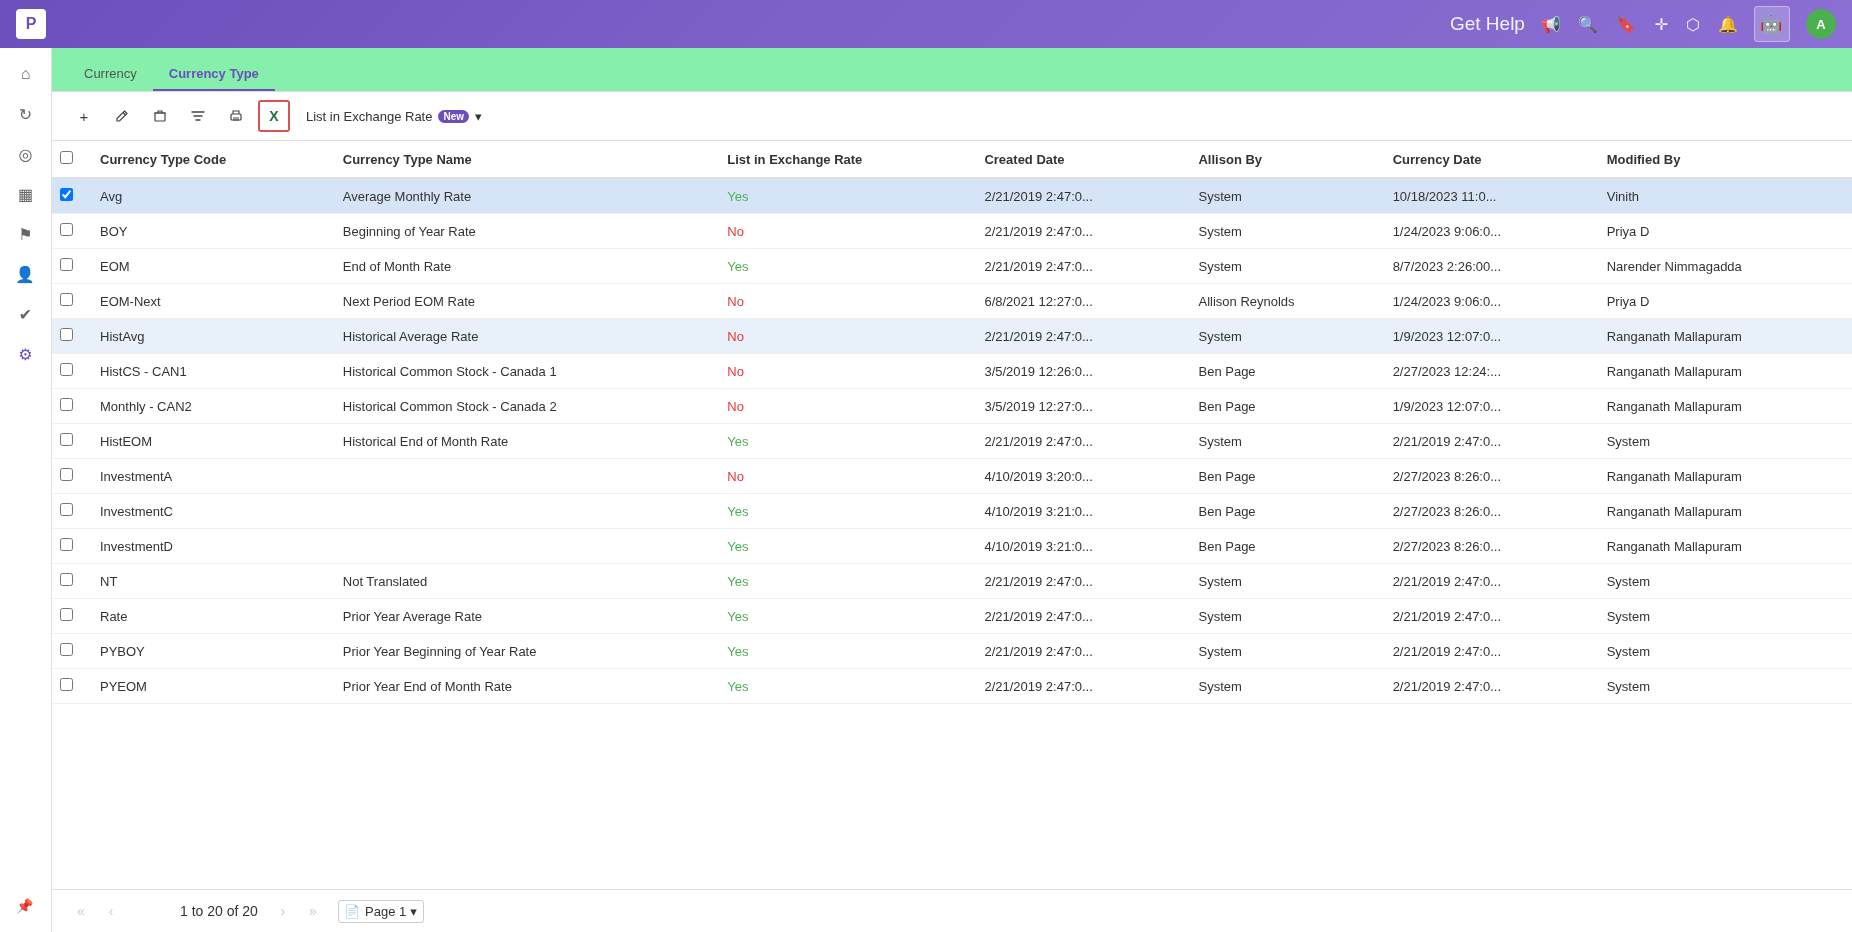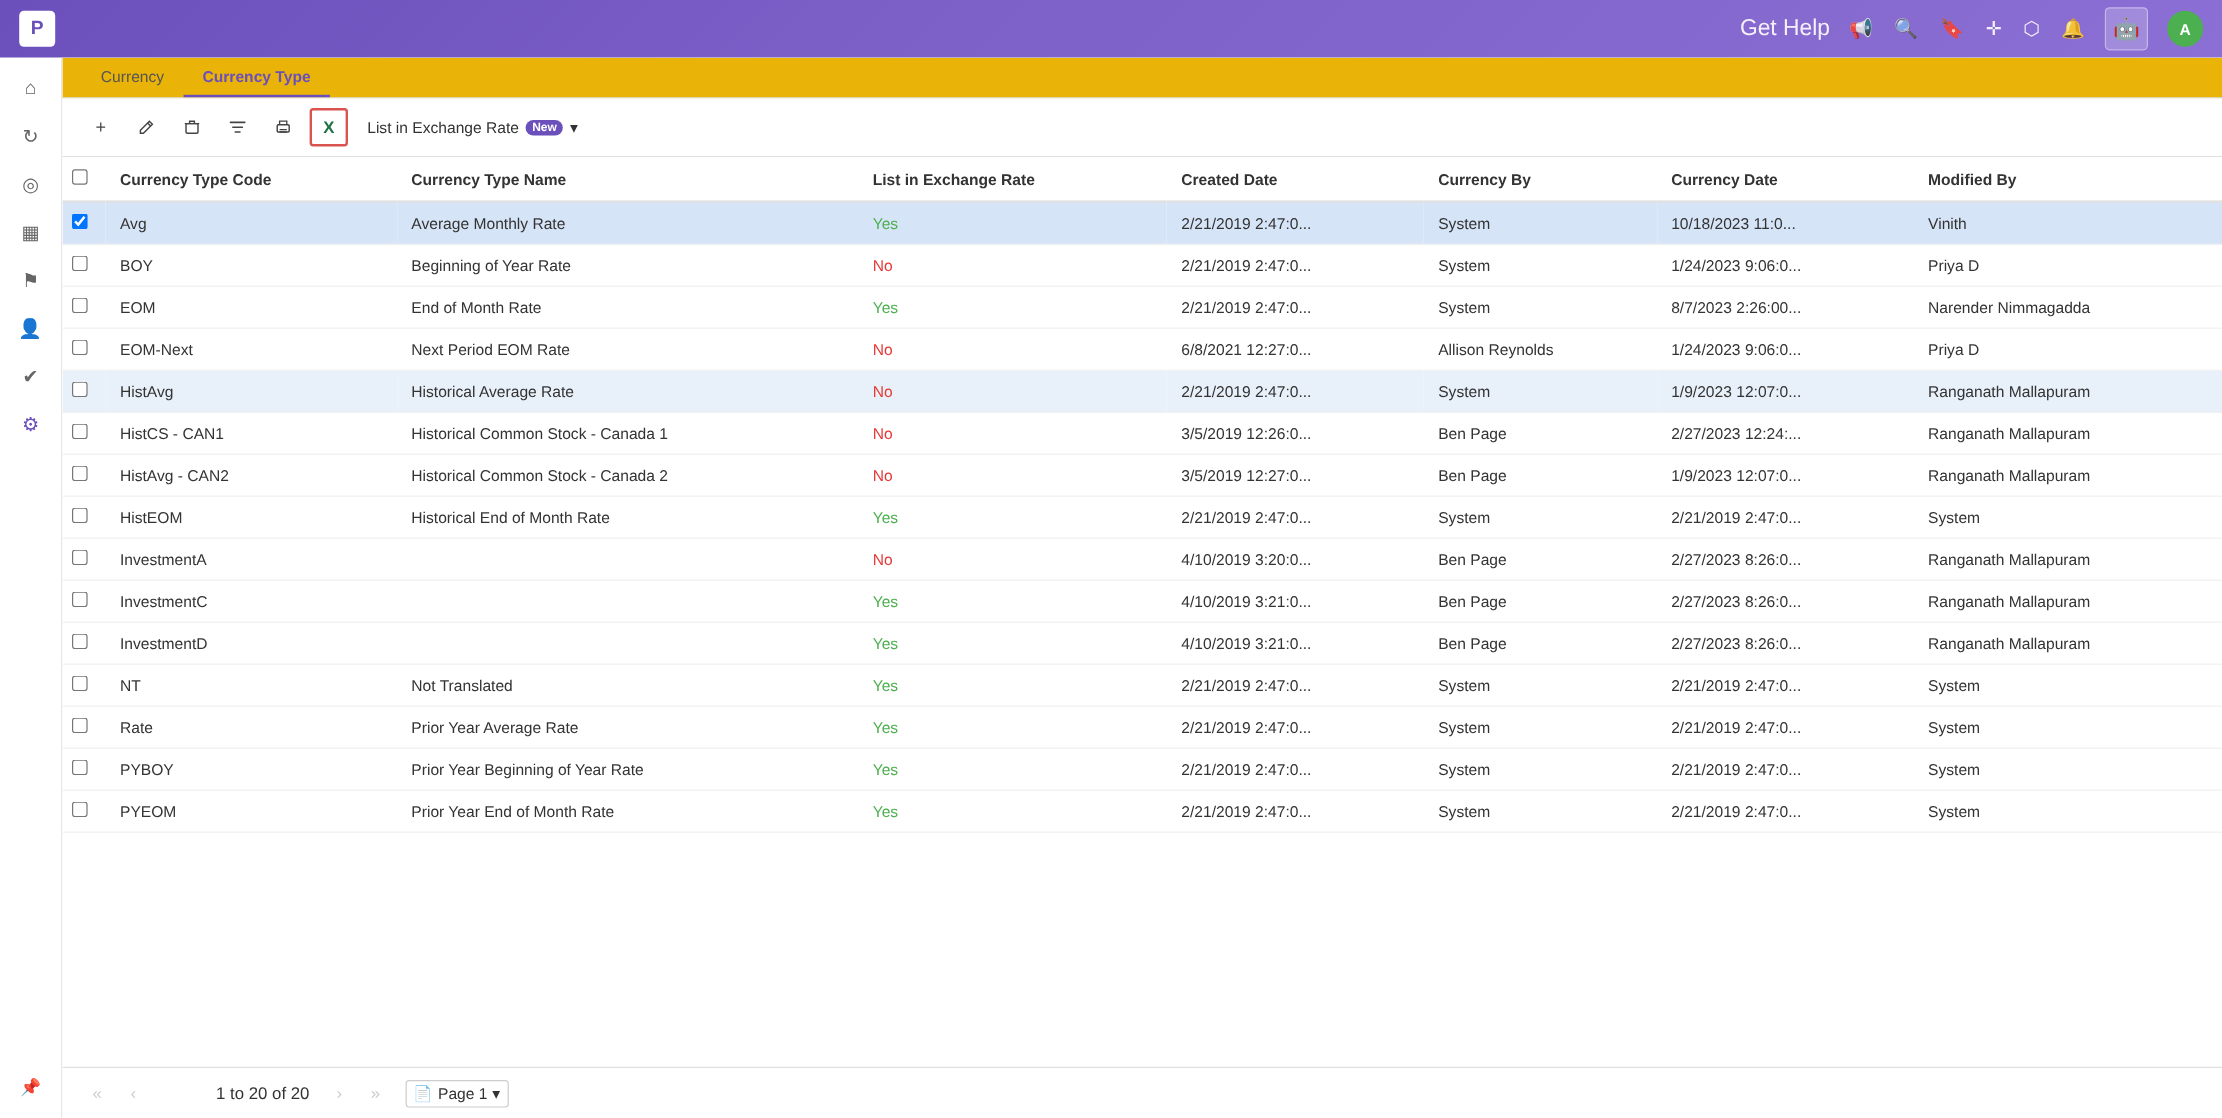--- a/index.html
+++ b/index.html
@@ -93,23 +93,23 @@
       overflow: hidden;
       background: white;
     }
 
     
     .tabs-bar {
       display: flex;
       align-items: flex-end;
       border-bottom: 1px solid #ddd;
       padding: 0 16px;
-      background: #eab308;
+      background: #86efac;
       flex-shrink: 0;
-      height: 34px;
+      height: 44px;
     }
     .tab {
       padding: 8px 16px;
       cursor: pointer;
       color: #555;
       font-size: 13px;
       border-bottom: 2px solid transparent;
       white-space: nowrap;
     }
     .tab.active {
@@ -344,21 +344,21 @@
       <table>
         <thead>
           <tr>
             <th class="th-checkbox">
               <input type="checkbox" style="">
             </th>
             <th>Currency Type Code</th>
             <th>Currency Type Name</th>
             <th>List in Exchange Rate</th>
             <th>Created Date</th>
-            <th>Currency By</th>
+            <th>Allison By</th>
             <th>Currency Date</th>
             <th>Modified By</th>
           </tr>
         </thead>
         <tbody id="table-body">
         <tr class="selected">
     <td style="width:36px; padding:9px 8px;">
       <input type="checkbox" checked="" style="">
     </td>
     <td>Avg</td>
@@ -426,21 +426,21 @@
     <td><span class="no-badge">No</span></td>
     <td>3/5/2019 12:26:0...</td>
     <td>Ben Page</td>
     <td>2/27/2023 12:24:...</td>
     <td>Ranganath Mallapuram</td>
   </tr>
             <tr>
     <td style="width:36px; padding:9px 8px;">
       <input type="checkbox" style="">
     </td>
-    <td>HistAvg - CAN2</td>
+    <td>Monthly - CAN2</td>
     <td>Historical Common Stock - Canada 2</td>
     <td><span class="no-badge">No</span></td>
     <td>3/5/2019 12:27:0...</td>
     <td>Ben Page</td>
     <td>1/9/2023 12:07:0...</td>
     <td>Ranganath Mallapuram</td>
   </tr>
             <tr>
     <td style="width:36px; padding:9px 8px;">
       <input type="checkbox" style="">

